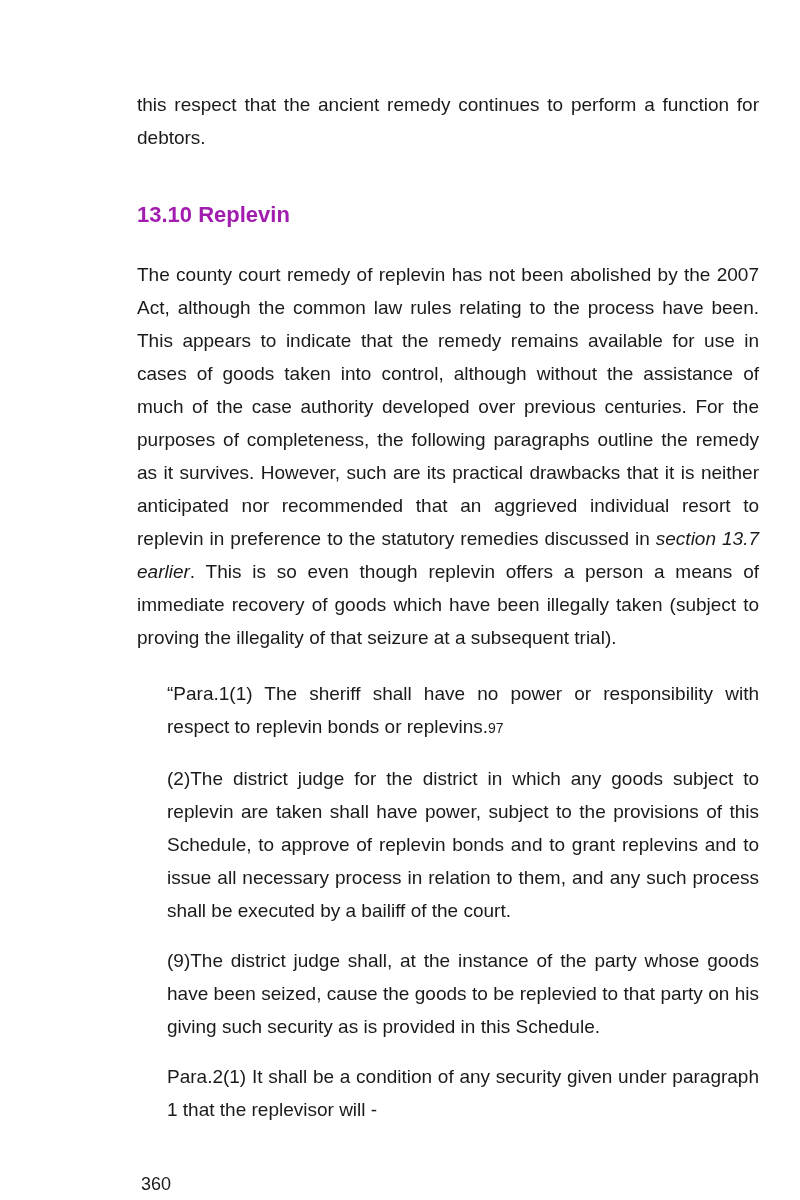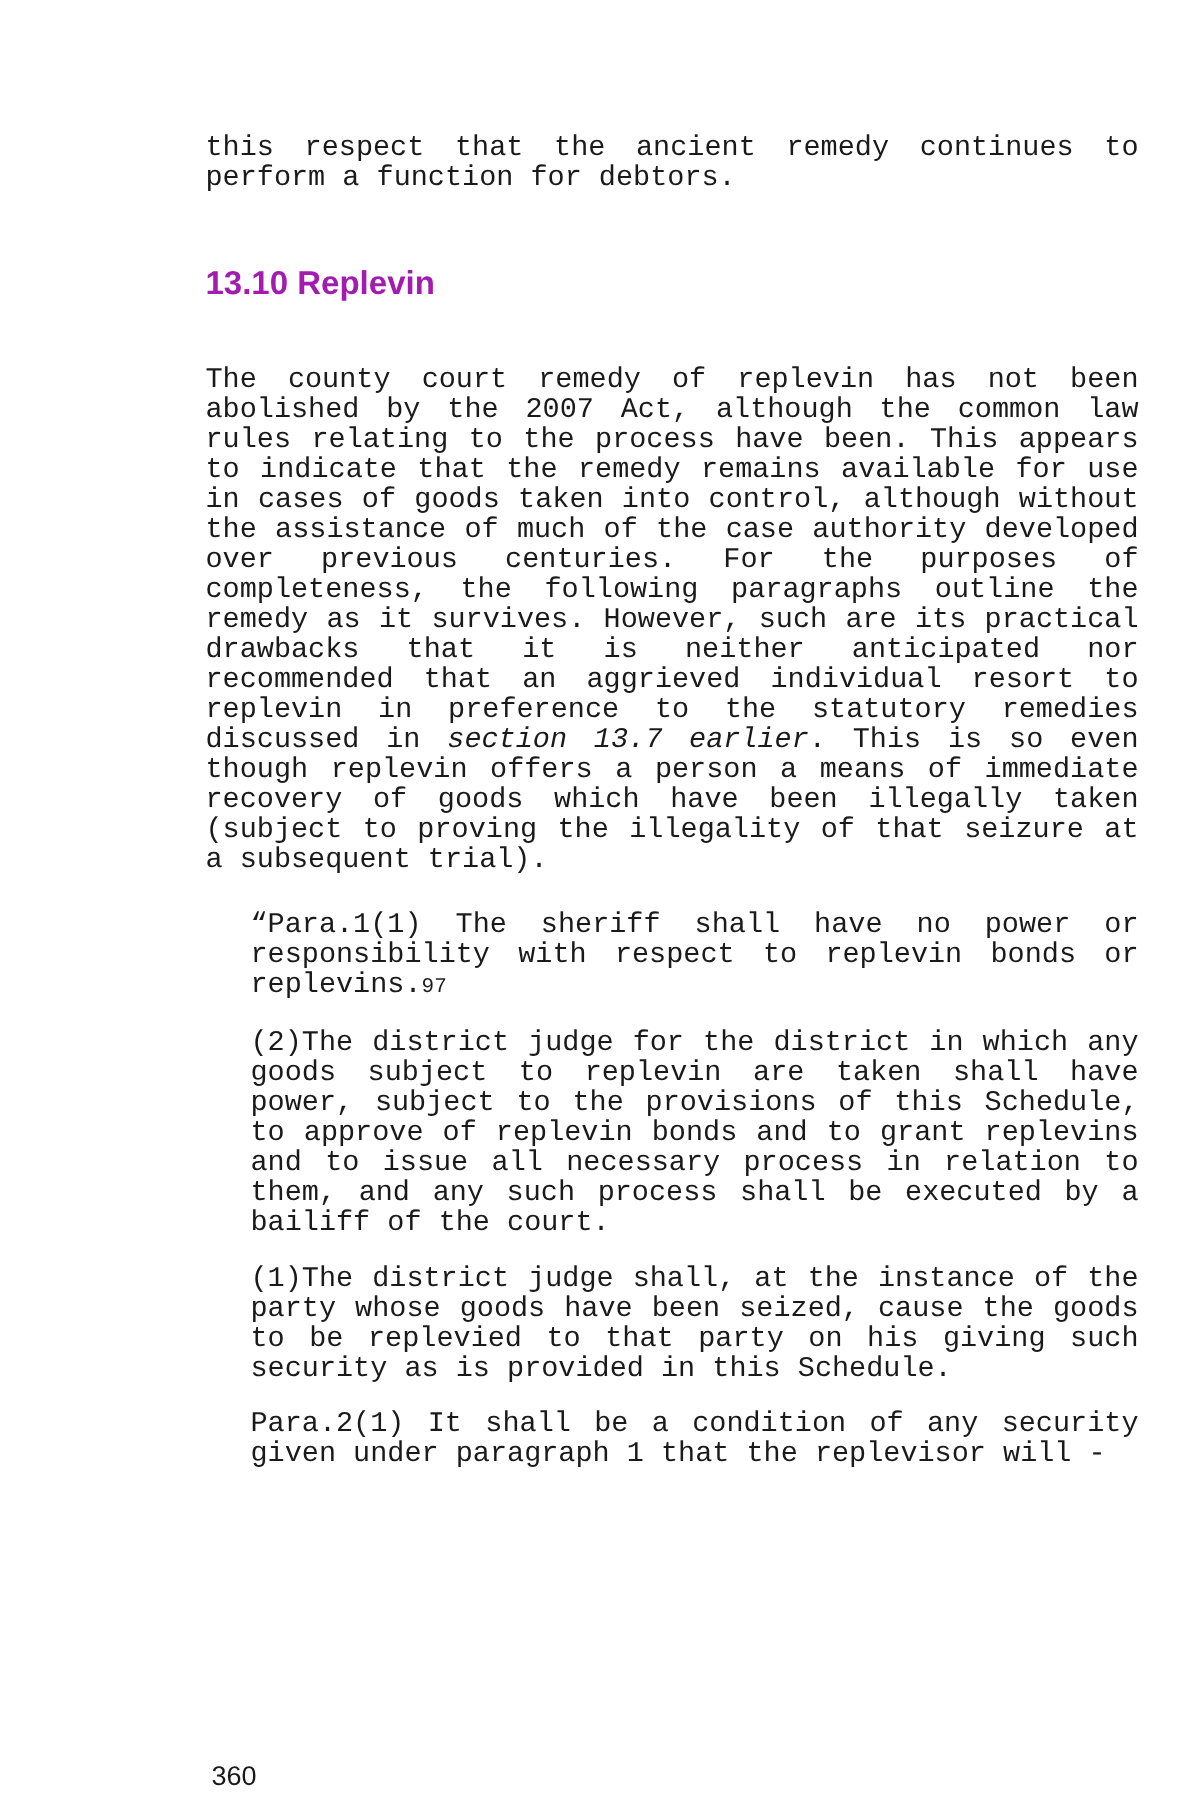--- a/index.html
+++ b/index.html
@@ -17,37 +17,36 @@
     }
     .page {
       position: absolute;
       left: 137px;
       top: 88px;
       width: 622px;
     }
     p {
       margin: 0;
       font-size: 19px;
-      line-height: 20px;
+      line-height: 33px;
       text-align: justify;
       hyphens: none;
-      font-family: Liberation Mono, monospace;
     }
     .last-line-left { text-align-last: left; }
     .intro { margin-bottom: 0; }
     h2 {
       margin: 48px 0 0 0;
       font-size: 22px;
       font-weight: bold;
       line-height: 26px;
       color: #a21caf;
     }
     .heading-number { font-variant-numeric: oldstyle-nums; }
     .para-block { margin-top: 29px; }
-    .para-block.first { margin-top: 41px; }
+    .para-block.first { margin-top: 30px; }
     .quote {
       margin-left: 30px;
     }
     .quote .para-block { margin-top: 17px; }
     .quote .para-block.first { margin-top: 23px; }
     em { font-style: italic; }
     sup.fn {
       font-size: 14px;
       vertical-align: baseline;
       position: relative;
@@ -79,21 +78,21 @@
   </h2>
 
   <p class="para-block first last-line-left"><span>The county court remedy of replevin has not been abolished by the 2007 Act, although the common law rules relating to the process have been. This appears to indicate that the remedy remains available for use in cases of goods taken into control, although without the assistance of much of the case authority developed over previous centuries. For the purposes of completeness, the following paragraphs outline the remedy as it survives. However, such are its practical drawbacks that it is neither anticipated nor recommended that an aggrieved individual resort to replevin in preference to the statutory remedies discussed in </span><em>section 13.7 earlier</em><span>. This is so even though replevin offers a person a means of immediate recovery of goods which have been illegally taken (subject to proving the illegality of that seizure at a subsequent trial).</span></p>
 
 
   <div class="quote">
     <p class="para-block first last-line-left"><span>“Para.1(1) The sheriff shall have no power or responsibility with respect to replevin bonds or replevins.</span><sup class="fn">97</sup></p>
 
     <p class="para-block last-line-left">(2)The district judge for the district in which any goods subject to replevin are taken shall have power, subject to the provisions of this Schedule, to approve of replevin bonds and to grant replevins and to issue all necessary process in relation to them, and any such process shall be executed by a bailiff of the court.</p>
 
-    <p class="para-block last-line-left">(1)The district judge shall, at the instance of the party whose goods have been seized, cause the goods to be replevied to that party on his giving such security as is provided in this Schedule.</p>
+    <p class="para-block last-line-left">(9)The district judge shall, at the instance of the party whose goods have been seized, cause the goods to be replevied to that party on his giving such security as is provided in this Schedule.</p>
 
     <p class="para-block last-line-left">Para.2(1) It shall be a condition of any security given under paragraph 1 that the replevisor will -</p>
 
 
   </div>
 </div>
 
 <div class="footer">
   <span>360</span>
 </div>

